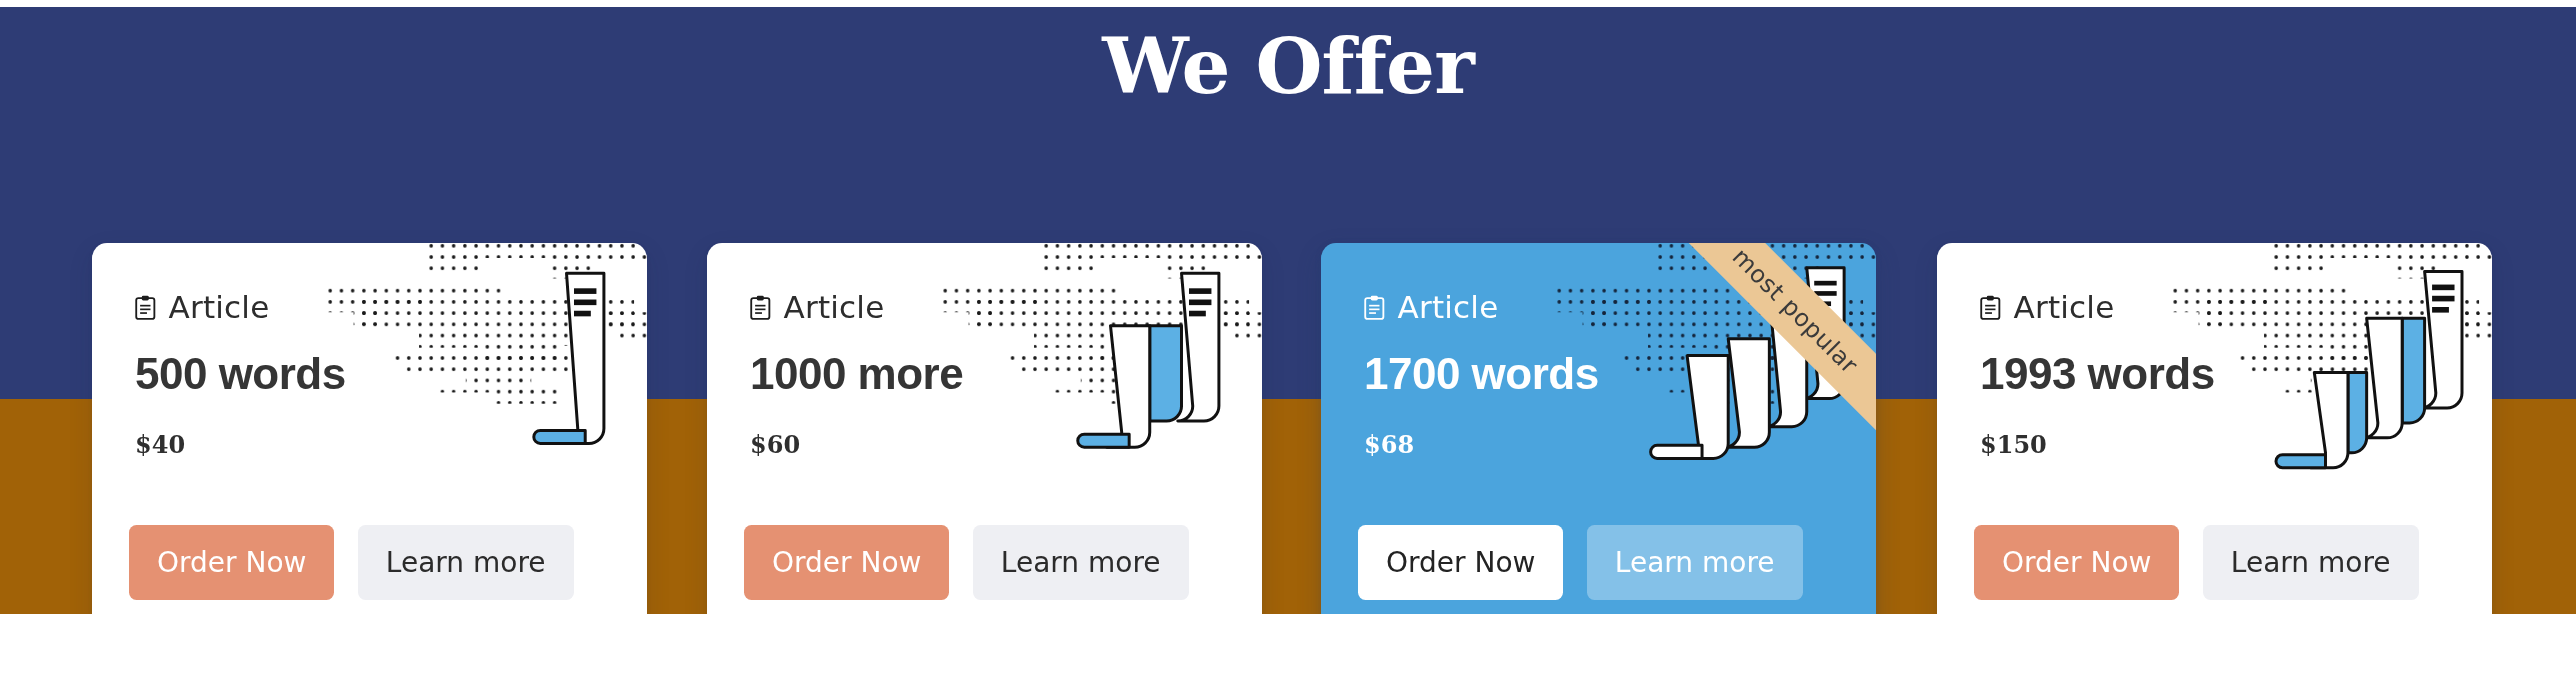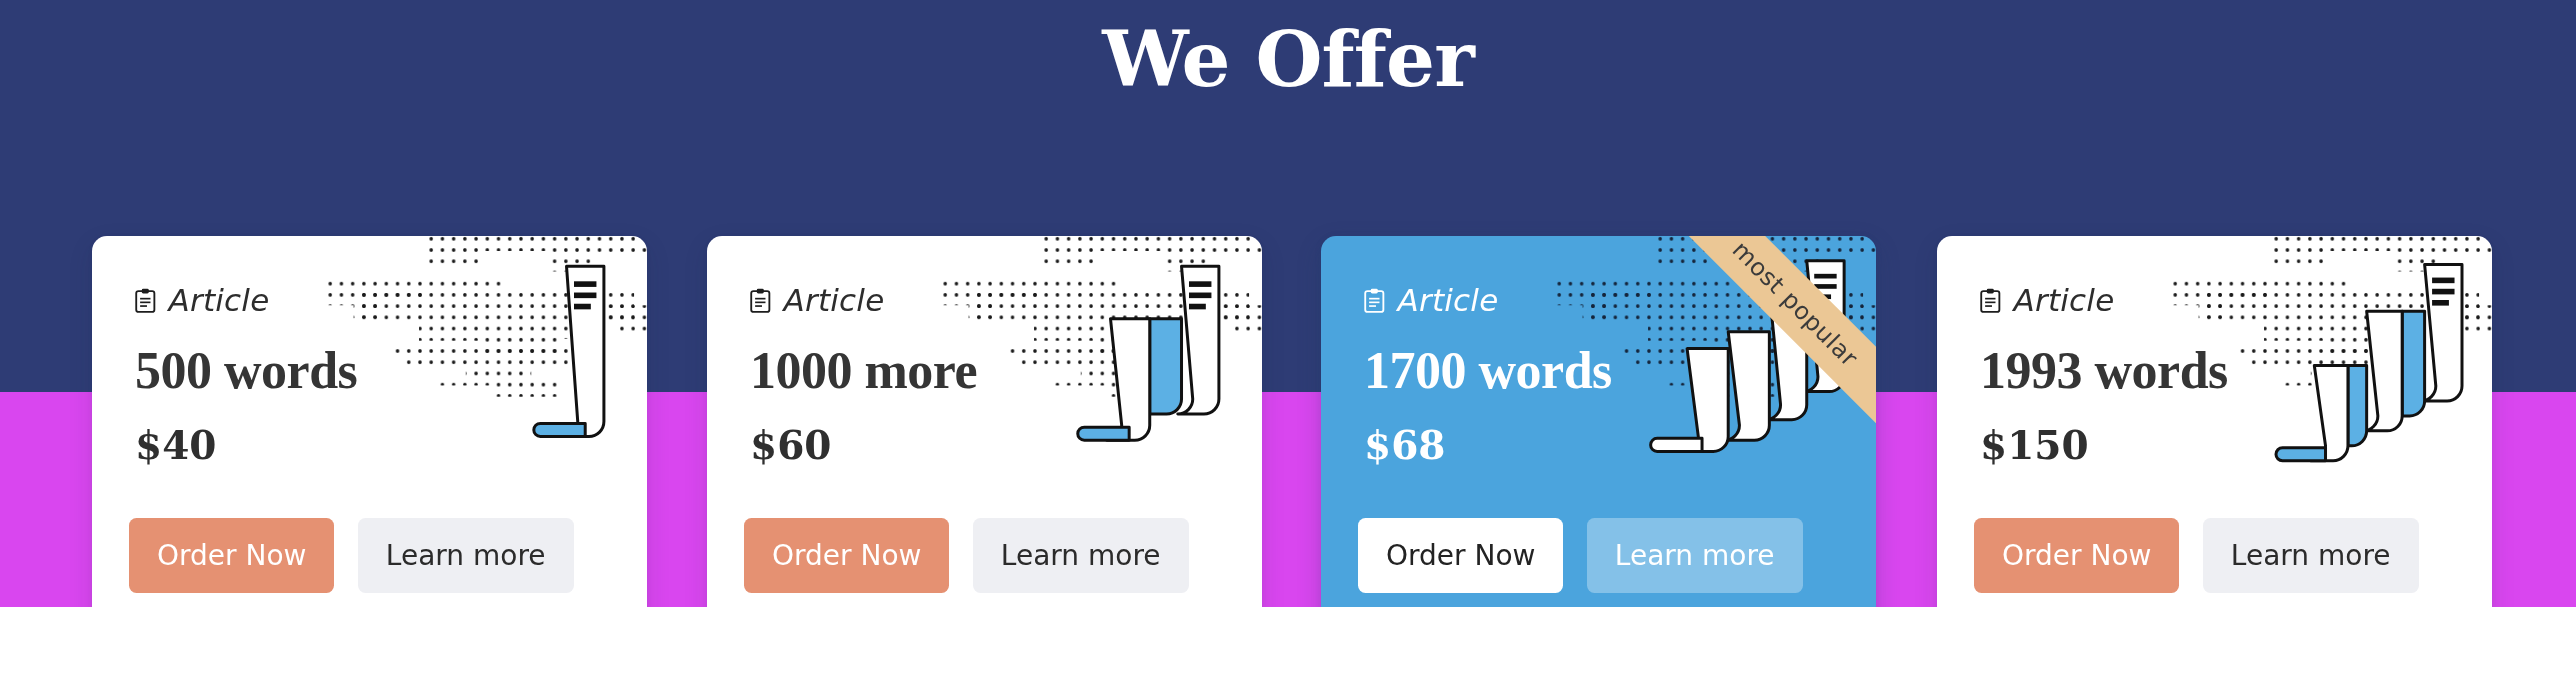--- a/index.html
+++ b/index.html
@@ -9,21 +9,22 @@
   }
   body {
     font-family: "Liberation Sans", sans-serif;
     -webkit-font-smoothing: antialiased;
   }
   #stage {
     position: relative;
     width: 2576px;
     height: 607px;
     overflow: hidden;
-    background: #d946ef;
+    background: #a16207;
+    margin-top: 7px;
   }
   
   .hero-band {
     position: absolute;
     left: 0; top: 0;
     width: 2576px;
     height: 392px;
     background: #2e3c75;
   }
   .hero-title {
@@ -76,53 +77,52 @@
   }
 
   
   .row-article {
     position: absolute;
     left: 43px;
     top: 49px;
     display: flex;
     align-items: center;
     gap: 13px;
-    font-style: italic;
   }
   .clip-icon { width: 20.6px; height: 25px; display: block; }
   .article-label {
     font-family: "DejaVu Sans", "Liberation Sans", sans-serif;
     font-size: 31px;
     color: #2d2d2d;
     line-height: 1;
     letter-spacing: 0.2px;
   }
   .card.c3 .article-label { color: #ffffff; }
 
   .words {
     position: absolute;
     left: 43px;
     top: 109px;
-    font-family: Liberation Serif, serif;
+    font-family: Liberation Sans, sans-serif;
     font-weight: bold;
-    font-size: 52px;
+    font-size: 44px;
     color: #353535;
     line-height: 1;
     letter-spacing: -0.5px;
     white-space: nowrap;
   }
   .card.c3 .words { color: #ffffff; }
 
   .price {
     position: absolute;
     left: 43px;
     top: 190px;
     font-family: "DejaVu Serif", "Liberation Serif", serif;
     font-weight: bold;
-    font-size: 39px;
+    font-size: 24px;
     color: #2f2f2f;
     line-height: 1;
   }
   .card.c3 .price { color: #ffffff; }
 
   .btn-row {
     position: absolute;
     left: 37px;
     top: 282px;
     display: flex;

